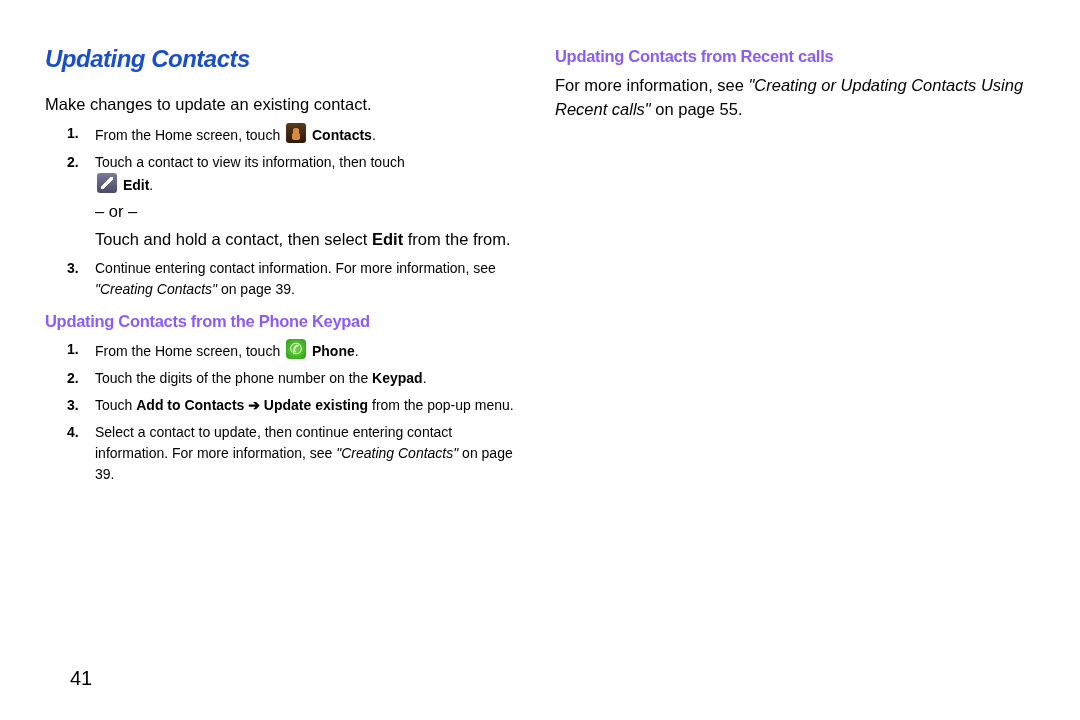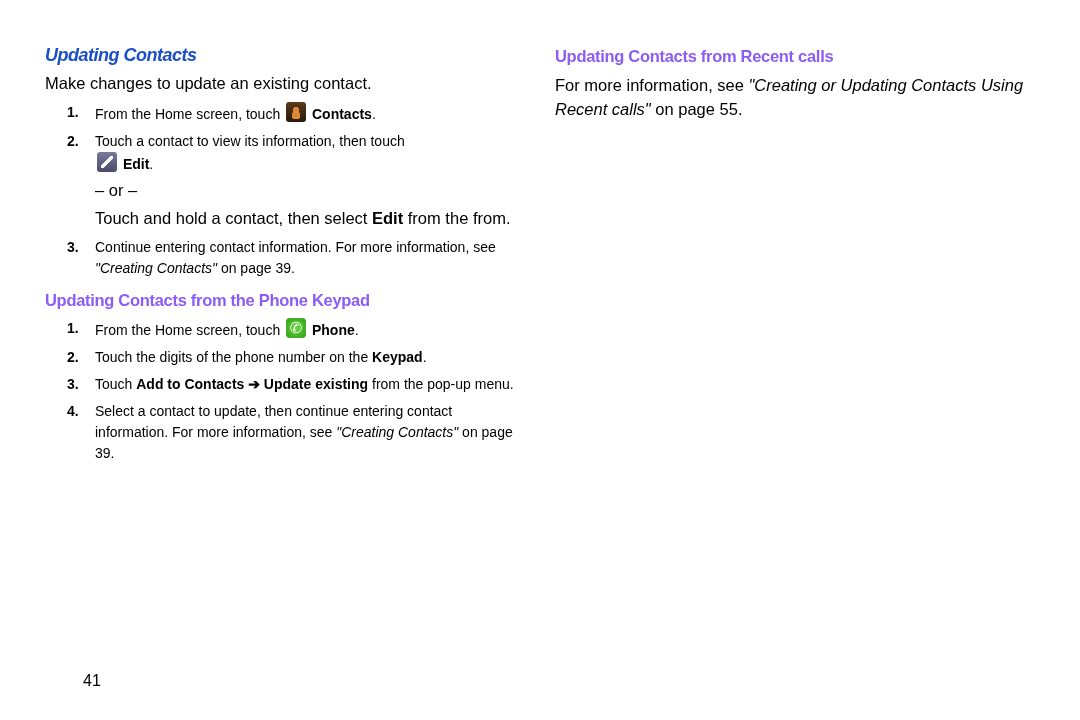--- a/index.html
+++ b/index.html
@@ -15,22 +15,22 @@
     }
     .column {
       width: 50%;
       padding: 0 15px;
     }
     .h1 {
       font-family: Arial, Helvetica, sans-serif;
       font-weight: bold;
       font-style: italic;
       color: #1a4fc7;
-      font-size: 18px;
-      margin-bottom: 6px;
+      font-size: 24px;
+      margin-bottom: 20px;
       letter-spacing: -0.5px;
     }
     .h2 {
       font-family: Arial, Helvetica, sans-serif;
       font-weight: bold;
       color: #8b5cf6;
       font-size: 16.5px;
       margin-top: 12px;
       margin-bottom: 8px;
       letter-spacing: -0.3px;
@@ -111,22 +111,22 @@
       top: 50%; left: 50%;
       transform: translate(-50%, -52%);
       color: #fff;
       font-size: 15px;
       line-height: 1;
     }
     .arrow { font-weight: bold; }
     .page-num {
       position: absolute;
       bottom: 30px;
-      left: 83px;
-      font-size: 16px;
+      left: 70px;
+      font-size: 20px;
     }
   </style>
 </head>
 <body>
 
 <div class="column">
   <div class="h1">Updating Contacts</div>
   <div class="body-text">Make changes to update an existing contact.</div>
   <ol>
     <li>

